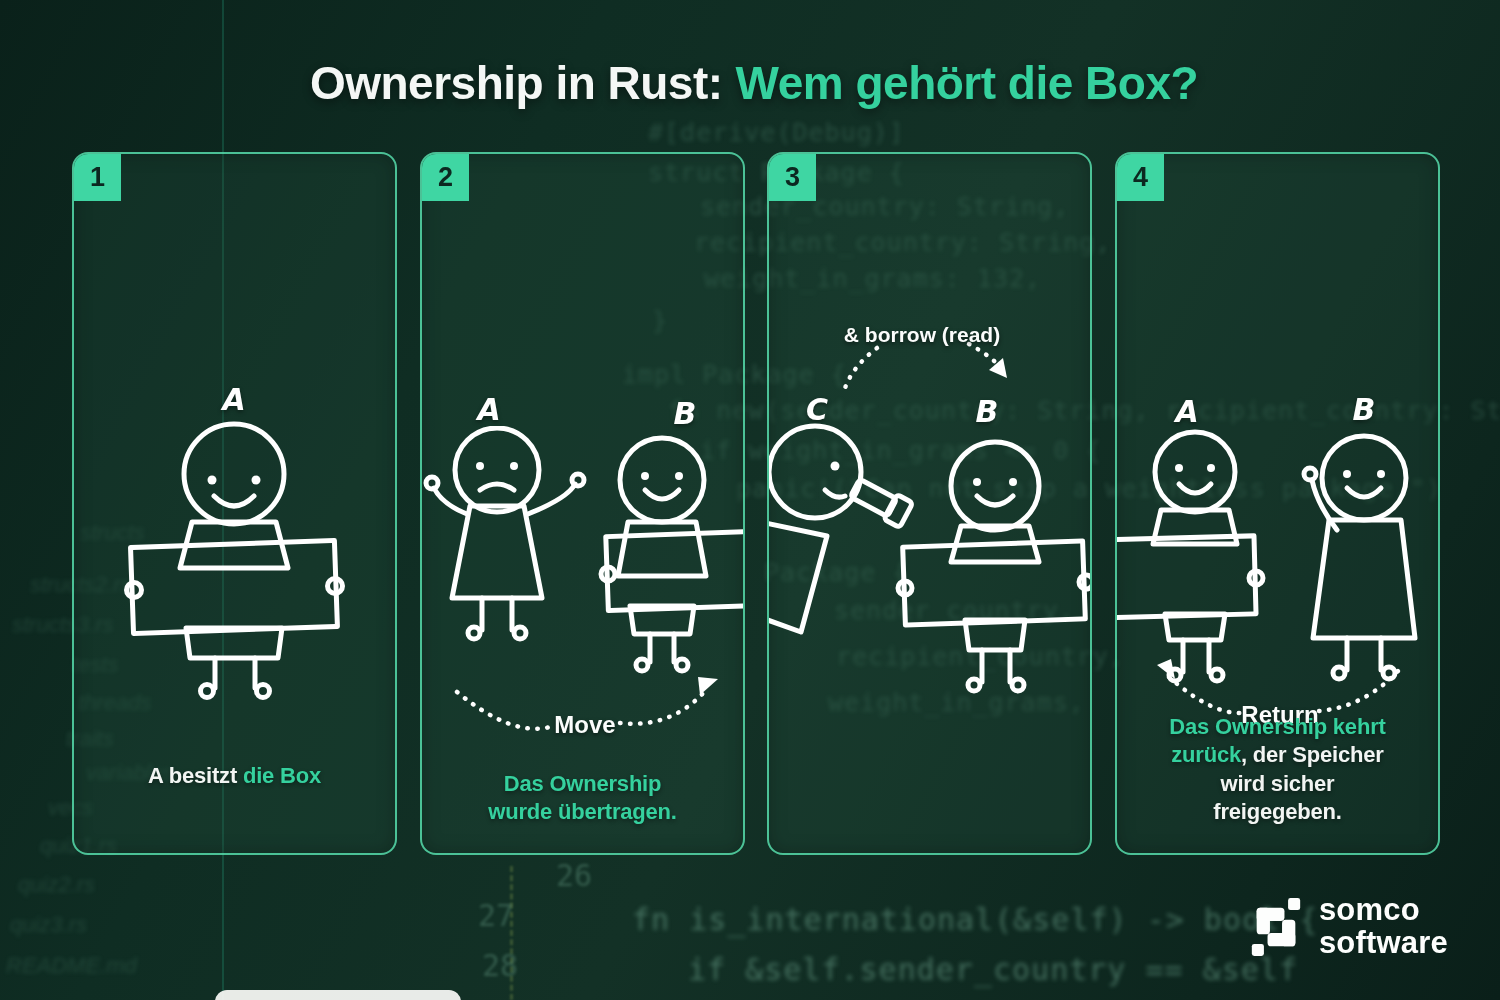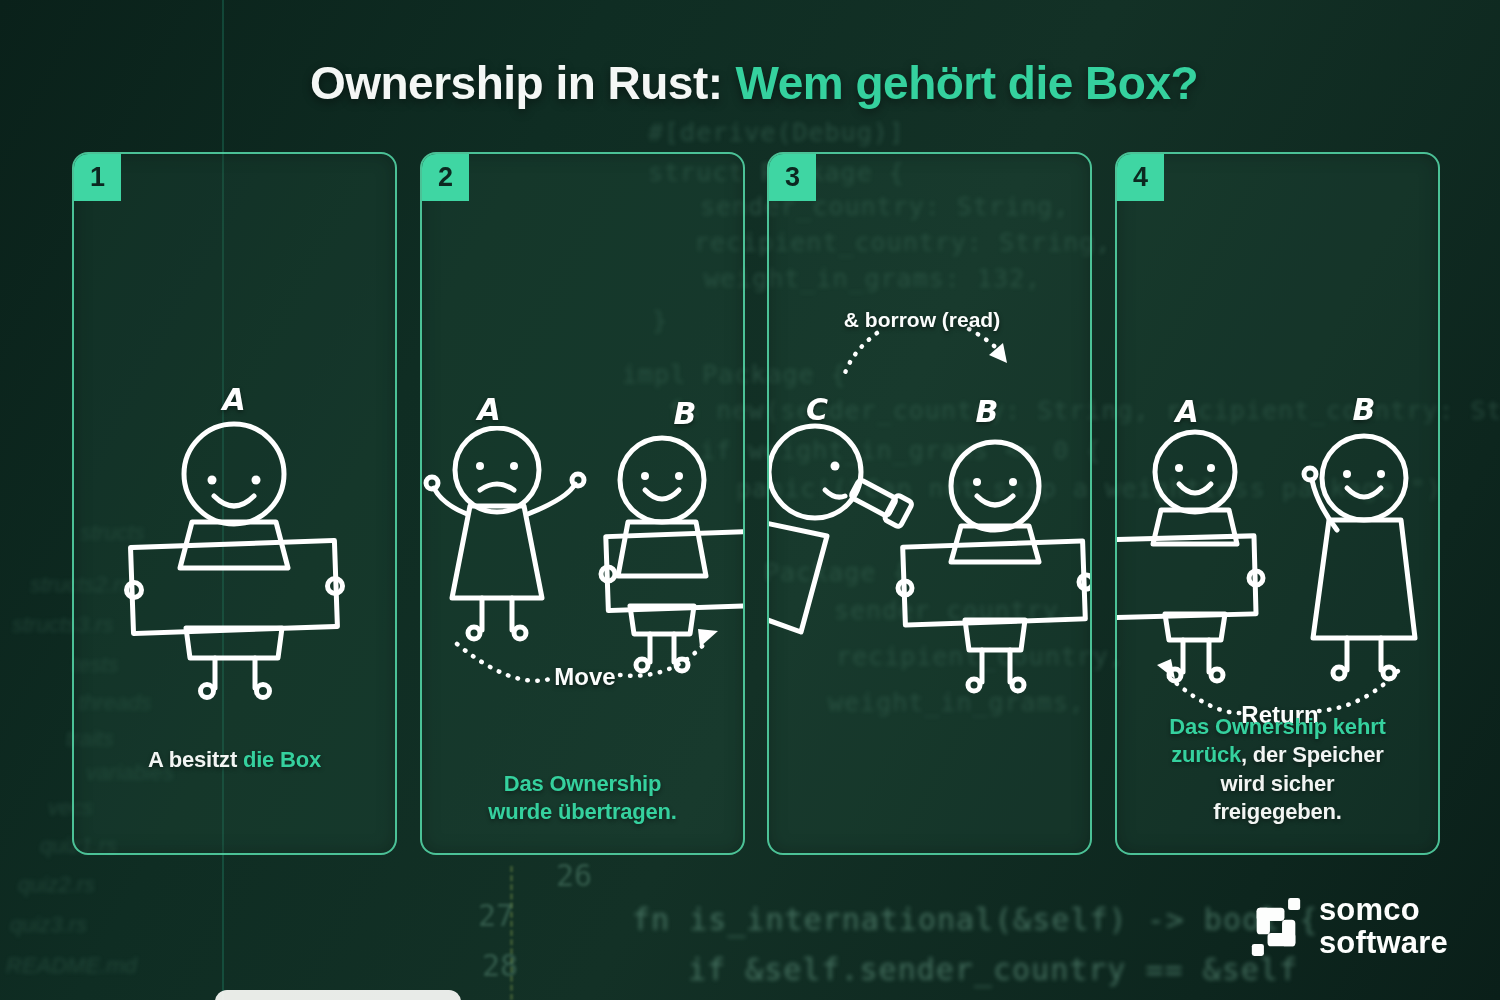--- a/index.html
+++ b/index.html
@@ -145,21 +145,21 @@
       <g transform="rotate(-2 160 172)">
         <rect x="58" y="128" width="204" height="86" fill="#2dcf9d" class="ln" stroke-width="5.5"></rect>
       </g>
       <circle cx="60" cy="174" r="7.5" class="ln" stroke-width="4.5"></circle>
       <circle cx="261" cy="170" r="7.5" class="ln" stroke-width="4.5"></circle>
       <path d="M141,242 L141,272" class="ln"></path>
       <circle cx="133" cy="275" r="6.5" class="ln" stroke-width="4.5"></circle>
       <path d="M181,242 L181,272" class="ln"></path>
       <circle cx="189" cy="275" r="6.5" class="ln" stroke-width="4.5"></circle>
     </svg>
-    <p class="caption cap1" style="margin:16px;">
+    <p class="caption cap1" style="margin:0;">
       <span class="w">A besitzt </span><span class="g">die Box</span>
     </p>
   </section>
 
   <section class="panel p2">
     <div class="badge">2</div>
     <span class="fig-label" style="left:67px;top:238px">A</span>
     <span class="fig-label" style="left:263px;top:242px">B</span>
     <svg class="figs" style="top:272px;height:300px" viewBox="0 0 325 300">
       <defs>
@@ -199,38 +199,38 @@
         <g transform="rotate(-2 260 144)">
           <rect x="185" y="108" width="158" height="74" fill="#2dcf9d" class="ln" stroke-width="5.5"></rect>
         </g>
         <circle cx="186" cy="148" r="7" class="ln" stroke-width="4.5"></circle>
         <path d="M228,208 L228,236" class="ln"></path>
         <circle cx="220" cy="239" r="6" class="ln" stroke-width="4"></circle>
         <path d="M252,208 L252,236" class="ln"></path>
         <circle cx="260" cy="239" r="6" class="ln" stroke-width="4"></circle>
       </g>
     </svg>
-    <div class="arrow-wrap" style="top:465px;height:95px">
+    <div class="arrow-wrap" style="top:513px;height:95px">
       <svg width="325" height="95" viewBox="0 0 325 95">
         <path d="M35,25 Q90,70 128,60" class="dots"></path>
         <path d="M198,56 Q250,62 285,22" class="dots"></path>
         <polygon points="296,12 278,28 276,10" fill="#fff"></polygon>
       </svg>
       <span class="arrow-label" style="left:163px;top:58px;font-size:24px">Move</span>
     </div>
     <p class="caption cap2" style="margin:0;">
       <span class="g block">Das Ownership wurde übertragen.</span>
     </p>
   </section>
 
   <section class="panel p3">
     <div class="badge">3</div>
     <span class="fig-label" style="left:48px;top:238px">C</span>
     <span class="fig-label" style="left:218px;top:240px">B</span>
-    <div class="arrow-wrap" style="top:135px;height:130px">
+    <div class="arrow-wrap" style="top:150px;height:130px">
       <svg width="325" height="130" viewBox="0 0 325 130">
         <path d="M108,44 Q84,62 76,84" class="dots"></path>
         <path d="M200,40 Q222,52 232,64" class="dots"></path>
         <polygon points="238,74 220,66 234,54" fill="#fff"></polygon>
       </svg>
       <span class="arrow-label" style="left:153px;top:31px;font-size:21px">&amp; borrow (read)</span>
     </div>
     <svg class="figs" style="top:250px;height:330px" viewBox="0 0 325 330">
       <defs>
         <pattern id="p3y" width="14" height="14" patternUnits="userSpaceOnUse" patternTransform="rotate(40)">

